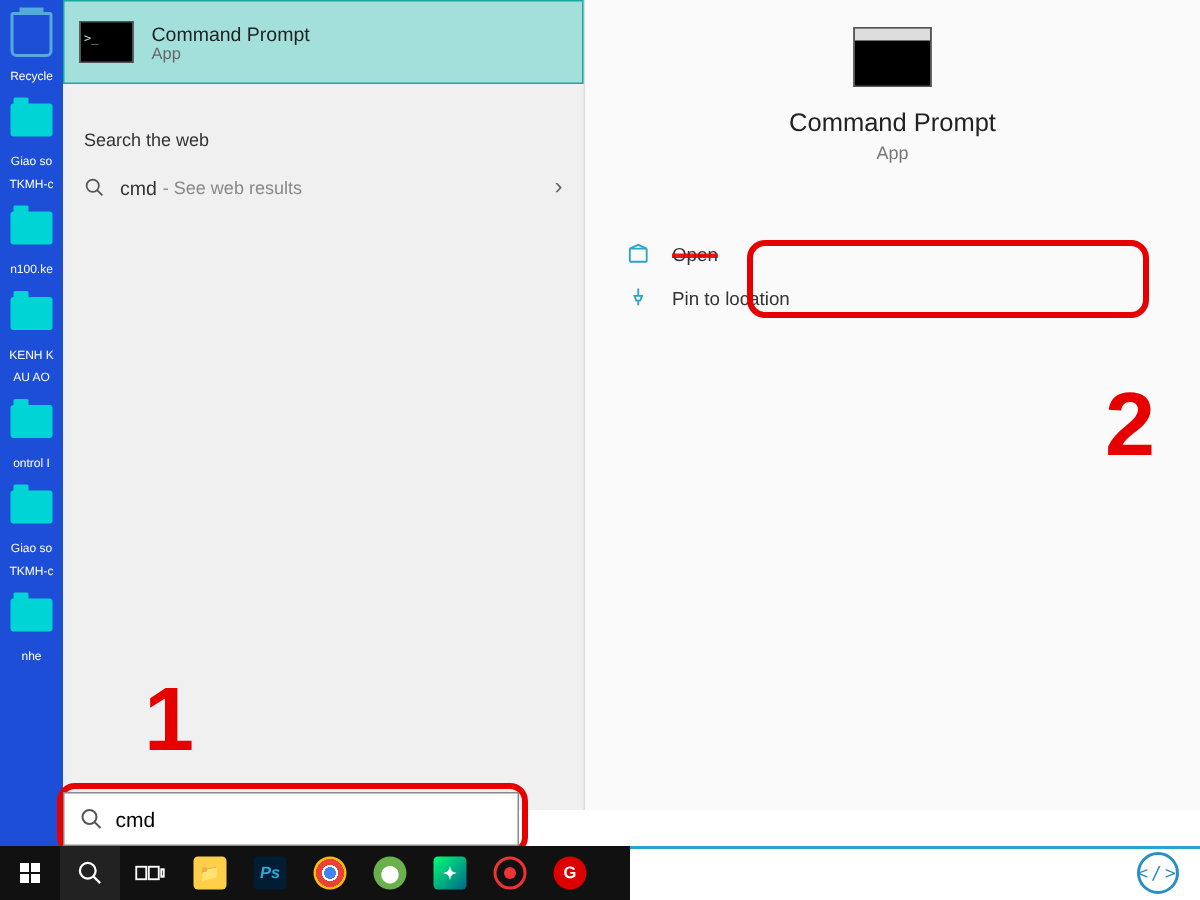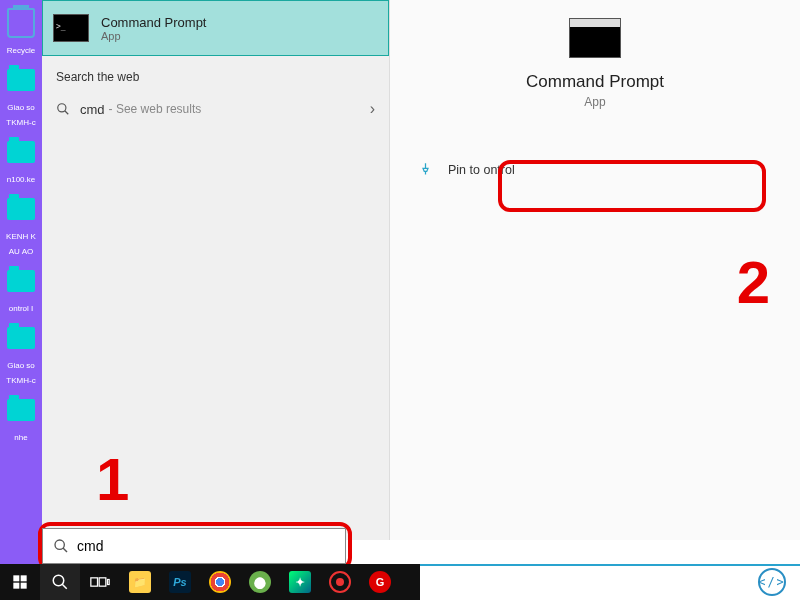--- a/index.html
+++ b/index.html
@@ -1,35 +1,35 @@
 <!DOCTYPE html>
 <html><head>
 <meta charset="utf-8">
 <style>
   * { margin: 0; padding: 0; box-sizing: border-box; font-family: "Segoe UI", Arial, sans-serif; }
   body { width: 800px; height: 600px; overflow: hidden; position: relative; background: #fff; }
 
   
-  .desktop-strip { position: absolute; left: 0; top: 0; width: 42px; height: 565px; background: #8b5cf6; overflow: hidden; }
+  .desktop-strip { position: absolute; left: 0; top: 0; width: 42px; height: 565px; background: #1d4ed8; overflow: hidden; }
   .dicon { width: 38px; height: 38px; margin: 4px 2px; display: flex; align-items: center; justify-content: center; }
   .dlabel { color: #fff; font-size: 8px; text-align: center; line-height: 9px; margin-bottom: 6px; }
   .folder-cyan { width: 28px; height: 22px; background: #00d4d4; border-radius: 2px; position: relative; }
   .folder-cyan::before { content: ""; position: absolute; top: -4px; left: 2px; width: 10px; height: 5px; background: #00d4d4; border-radius: 1px 1px 0 0; }
   .recycle { width: 28px; height: 30px; border: 2px solid #5ad; border-radius: 2px 2px 4px 4px; position: relative; }
   .recycle::before { content:""; position:absolute; top:-5px; left:4px; width:16px; height:4px; background:#5ad; }
 
   
   .search-panel { position: absolute; left: 42px; top: 0; width: 348px; height: 540px; background: #f0f0f0; border-right: 1px solid #ddd; }
   .best-match { background: #a3e0dc; border: 1px solid #1aa89f; display: flex; align-items: center; padding: 8px 10px; height: 56px; }
   .cmd-icon { width: 36px; height: 28px; background: #000; border: 1px solid #555; margin-right: 12px; flex-shrink: 0; }
   .cmd-icon::before { content: ">_"; color: #ccc; font-size: 8px; font-family: monospace; padding-left: 2px; }
   .bm-title { font-size: 13px; color: #222; }
   .bm-sub { font-size: 11px; color: #666; }
 
-  .web-head { font-size: 12px; color: #333; padding: 14px 14px 8px; }
+  .web-head { font-size: 12px; color: #333; padding: 30px 14px 8px; }
   .web-row { display: flex; align-items: center; padding: 8px 14px; font-size: 13px; color: #333; }
   .web-row .mag { margin-right: 10px; color: #555; }
   .web-row .hint { color: #888; font-size: 12px; margin-left: 4px; }
   .web-row .chev { margin-left: auto; color: #666; font-size: 16px; }
 
   
   .details { position: absolute; left: 390px; top: 0; right: 0; height: 540px; background: #fafafa; padding-top: 18px; }
   .details .big-icon { width: 52px; height: 40px; background: #000; border: 1px solid #555; margin: 0 auto 14px; position: relative; }
   .details .big-icon::after { content:""; position:absolute; top:0; left:0; right:0; height:8px; background:#ddd; }
   .details h2 { text-align: center; font-weight: 400; font-size: 17px; color: #222; }
@@ -124,24 +124,33 @@
 
 <div class="details">
   <div class="big-icon"></div>
   <h2>Command Prompt</h2>
   <div class="sub">App</div>
 
   <div class="actions">
     <div class="action">
       <span class="aicon">
           <svg width="15" height="15" viewBox="0 0 24 24" fill="none" stroke="currentColor" stroke-width="2">
+            <rect x="3" y="6" width="18" height="14" rx="1"></rect>
+            <path d="M3 6l9-4 9 4"></path>
+          </svg>
+        </span>
+      <span class="strike">Open</span>
+    </div>
+    <div class="action">
+      <span class="aicon">
+          <svg width="15" height="15" viewBox="0 0 24 24" fill="none" stroke="currentColor" stroke-width="2">
             <path d="M12 2v8M8 10h8l-2 5h-4z M12 15v5"></path>
           </svg>
         </span>
-      <span>Pin to ontrol</span>
+      <span>Pin to location</span>
     </div>
   </div>
 </div>
 
 <div class="callout" style="left:498px; top:160px; width:268px; height:52px;"></div>
 <div class="num" style="right:30px; top:248px;">2</div>
 
 <div class="callout" style="left:38px; bottom:30px; width:314px; height:48px;"></div>
 <div class="num" style="left:96px; bottom:86px;">1</div>
 

